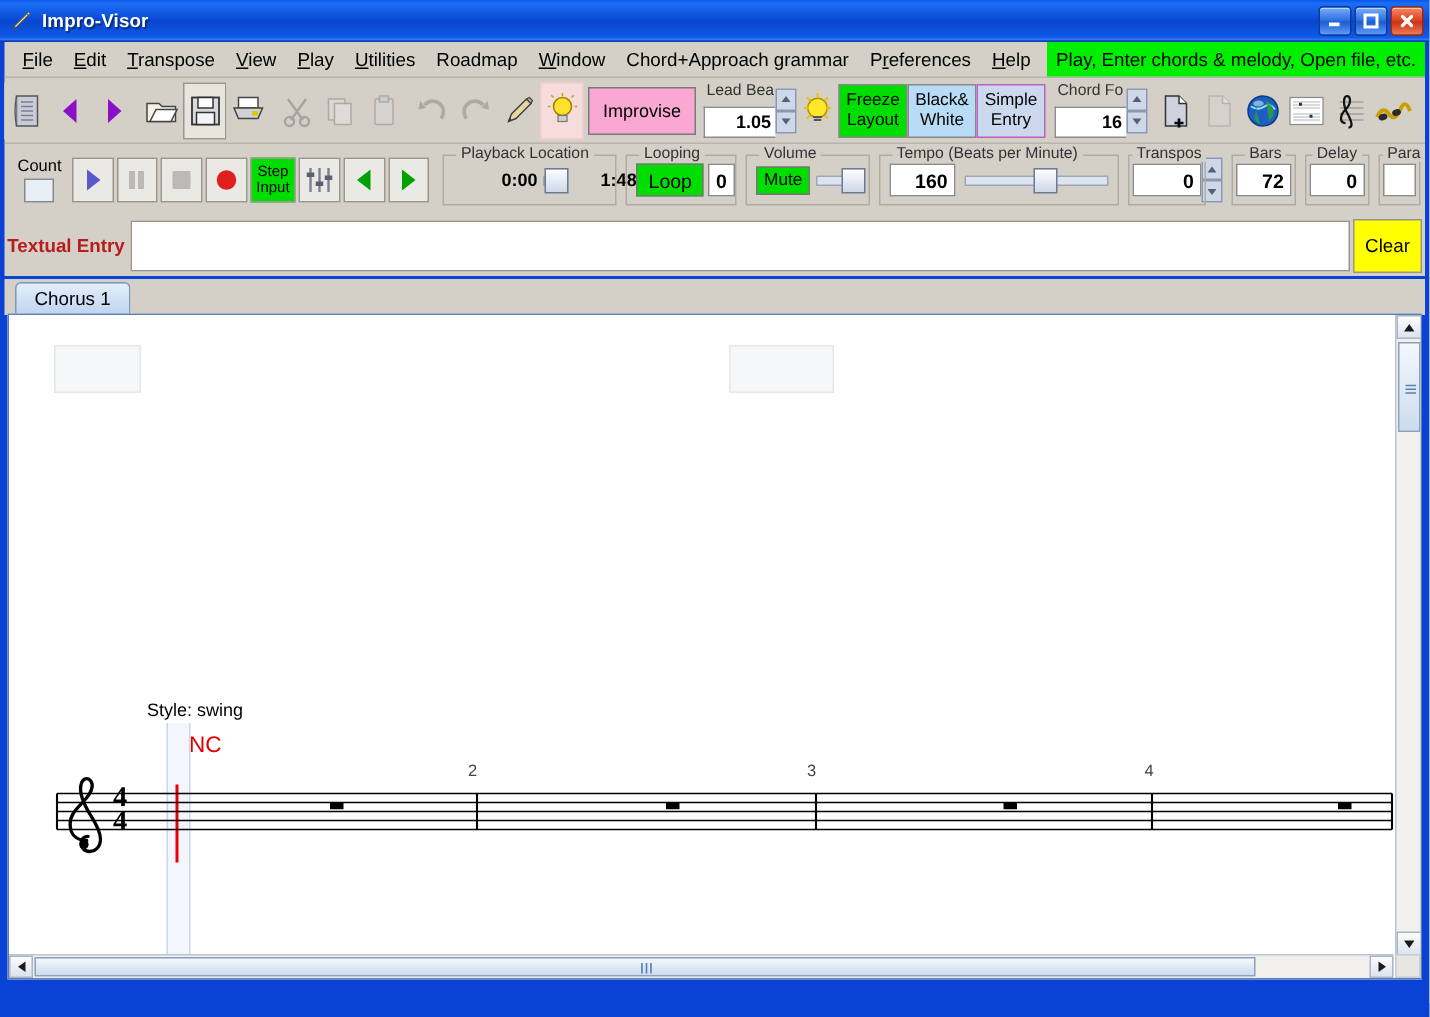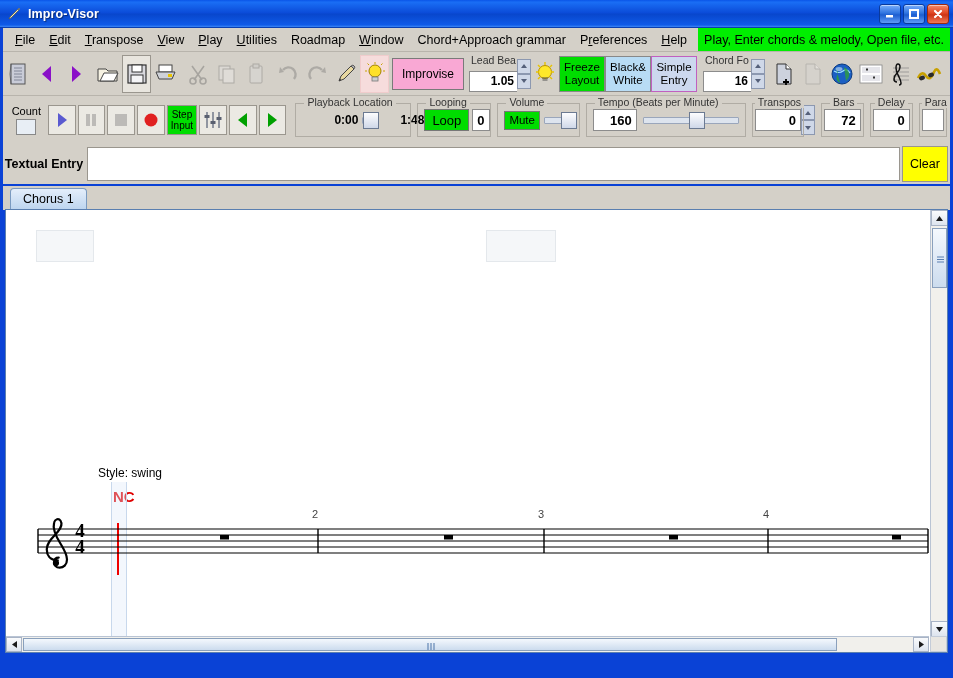--- a/index.html
+++ b/index.html
@@ -189,21 +189,21 @@
     box-sizing: border-box;
   }
 
   
   .textual-row {
     position: absolute; left: 3px; top: 144px; width: 947px; height: 40px;
     background: #d4d0c8; display: flex; align-items: center;
     box-sizing: border-box;
   }
   .textual-label {
-    color: #000000; font-size: 12.5px; font-weight: bold;
+    color: #b91c1c; font-size: 12.5px; font-weight: bold;
     width: 82px; text-align: center; flex: none;
   }
   .textual-input {
     flex: 1; height: 34px; background: #fff; border: 1px solid #9a968e;
     box-sizing: border-box; margin: 0 2px;
   }
   .clear-btn {
     width: 46px; height: 36px; background: #ffff00; border: 1px solid #9a968e;
     font-size: 12.5px; display: flex; align-items: center; justify-content: center;
     box-sizing: border-box; margin-right: 2px;
@@ -644,21 +644,21 @@
   </div>
 
   <div class="score-outer">
     <div class="score-canvas">
 
       <span class="placeholder-box" style="left:30px;top:20px;width:56px;height:30px;"></span>
       <span class="placeholder-box" style="left:480px;top:20px;width:68px;height:30px;"></span>
 
       <span class="stylelabel" style="left:92px;top:256px;">Style: swing</span>
 
-      <span class="chordlabel" style="left:107px;top:278px;font-weight:bold;">NC</span>
+      <span class="chordlabel" style="left:120px;top:278px;">NC</span>
 
       <span class="cursor-col" style="left:105px;top:272px;width:14px;height:158px;"></span>
       <span class="cursor-line" style="left:111px;top:313px;height:52px;"></span>
 
       <svg style="position:absolute;left:24px;top:300px;" width="900" height="60" viewBox="0 0 900 60">
 
         <g stroke="#000" stroke-width="1.1">
           <line x1="8" y1="19" x2="898" y2="19"></line>
           <line x1="8" y1="25" x2="898" y2="25"></line>
           <line x1="8" y1="31" x2="898" y2="31"></line>

